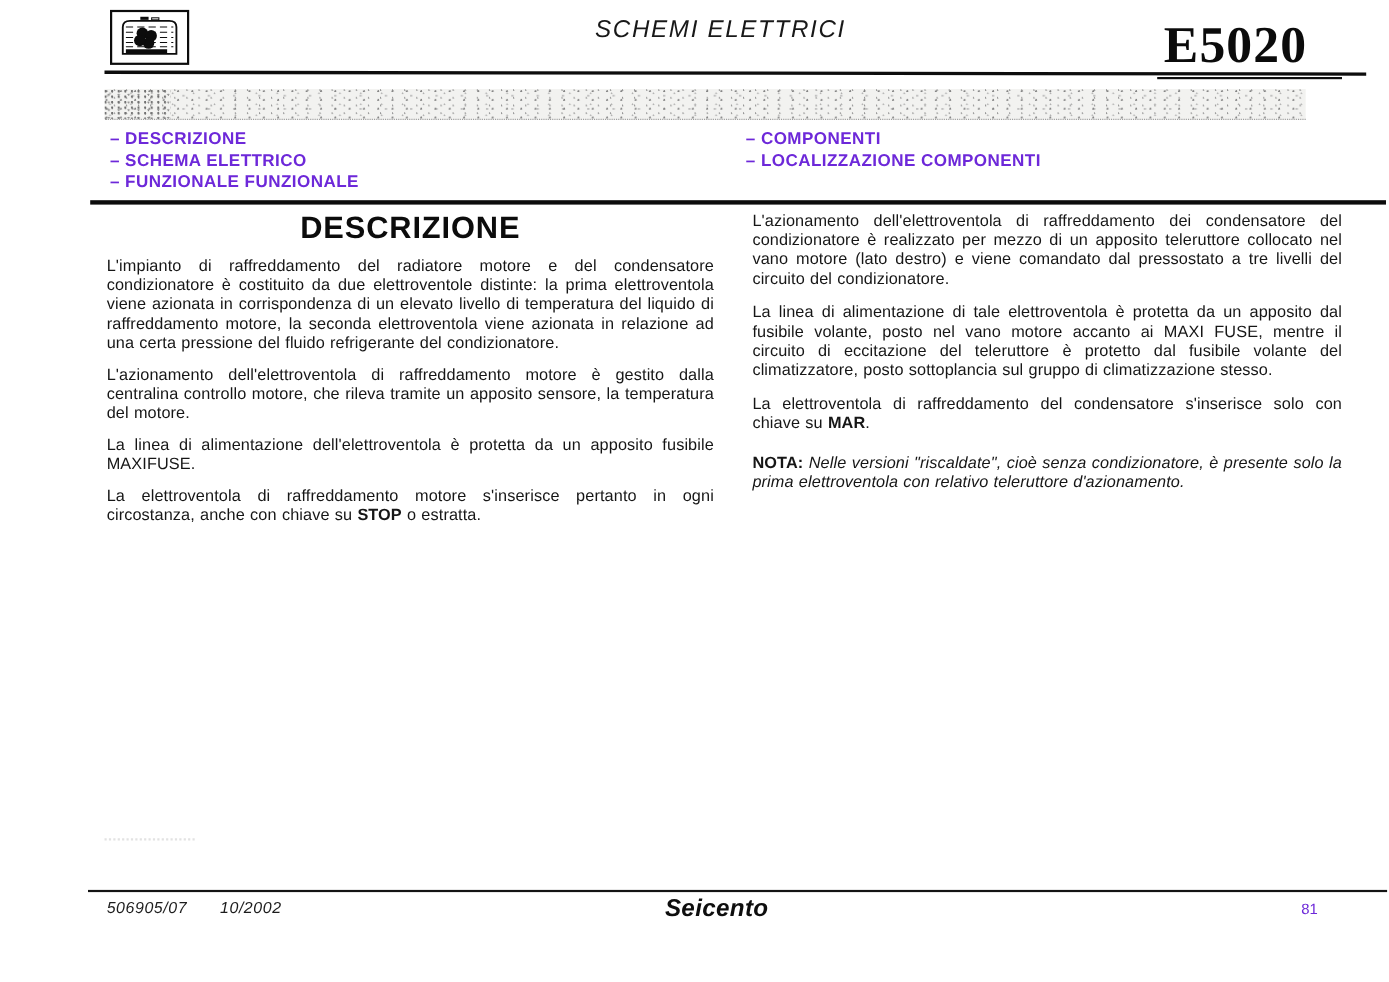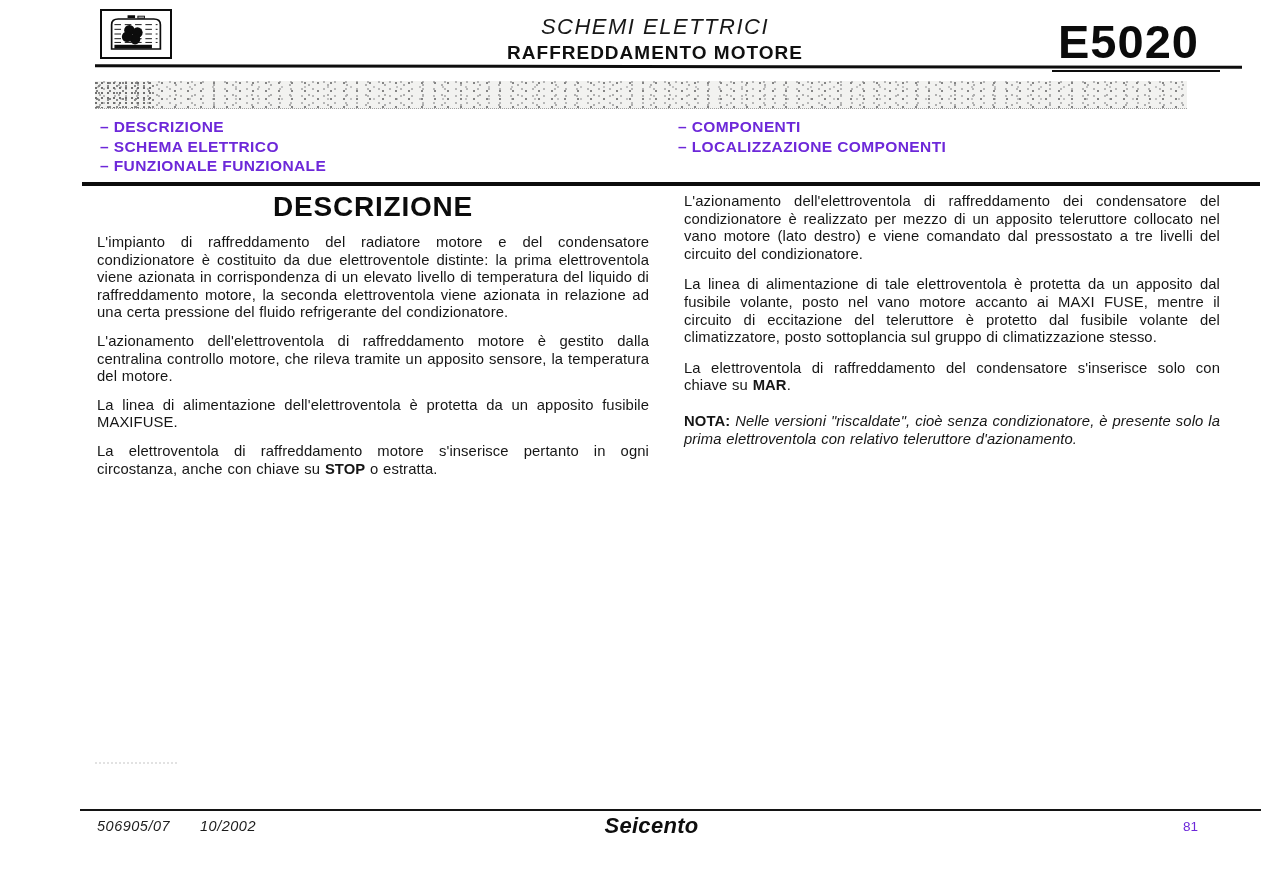--- a/index.html
+++ b/index.html
@@ -28,21 +28,21 @@
     font-style:italic; font-size:22px; letter-spacing:1.5px;
     font-weight:400; color:#181818;
   }
   .title-section {
     font-weight:700; font-size:19px; letter-spacing:1px;
     margin-top:2px; color:#101010;
   }
   .page-code {
     position:absolute; top:14px; left:1058px; width:170px;
     font-weight:700; font-size:47px; letter-spacing:1px;
-    color:#0b0b0b; text-align:left;
+    color:#0b0b0b; text-align:left;font-family:Liberation Serif, serif;
   }
 
   .rule-top   { position:absolute; top:65px; left:95px;  width:1147px; height:3px; background:#0d0d0d; transform:rotate(0.08deg); }
   .rule-top-b { position:absolute; top:70px; left:1052px; width:168px; height:2px; background:#0d0d0d; }
 
   
   .noise-band {
     position:absolute; top:81px; left:95px; width:1092px; height:27px;
     background-color:#f2f2f0;
     background-image:
@@ -131,21 +131,20 @@
         <circle cx="33.5" cy="19.5" r="5.6"></circle>
         <circle cx="31" cy="26.5" r="5.6"></circle>
         <circle cx="22.5" cy="24" r="5.6"></circle>
       </g>
       <rect x="9" y="32.5" width="40" height="4" fill="#0c0c0c"></rect>
     </svg>
   </div>
 
   <div class="title-block">
     <div class="title-series">SCHEMI ELETTRICI</div>
-    <div class="title-section">RAFFREDDAMENTO MOTORE</div>
   </div>
 
   <div class="page-code">E5020</div>
 
   <div class="rule-top"></div>
   <div class="rule-top-b"></div>
 
   <div class="noise-band"></div>
 
   <div class="index-left">

